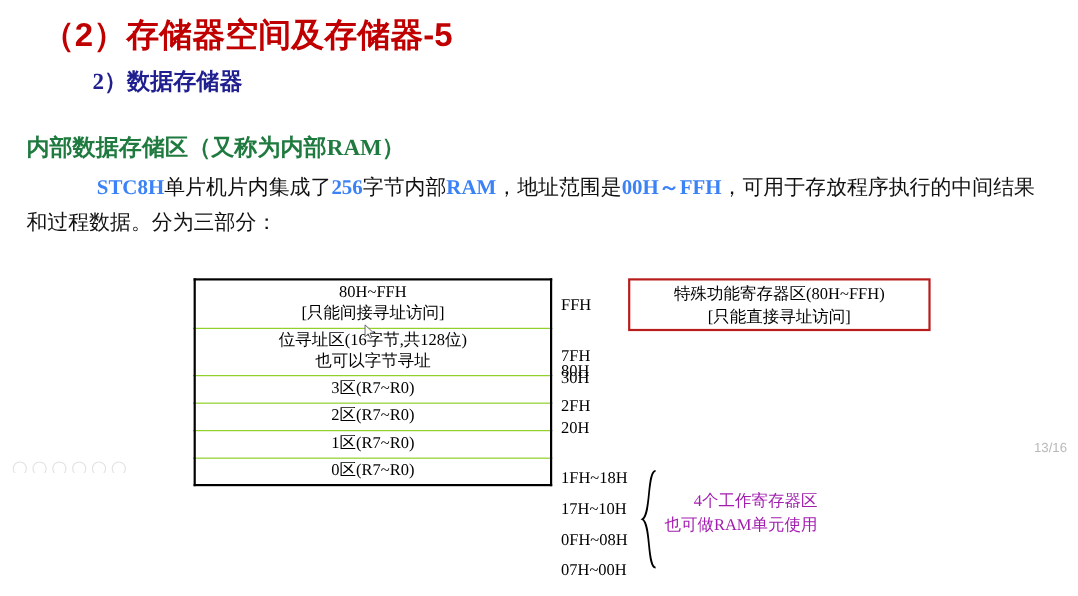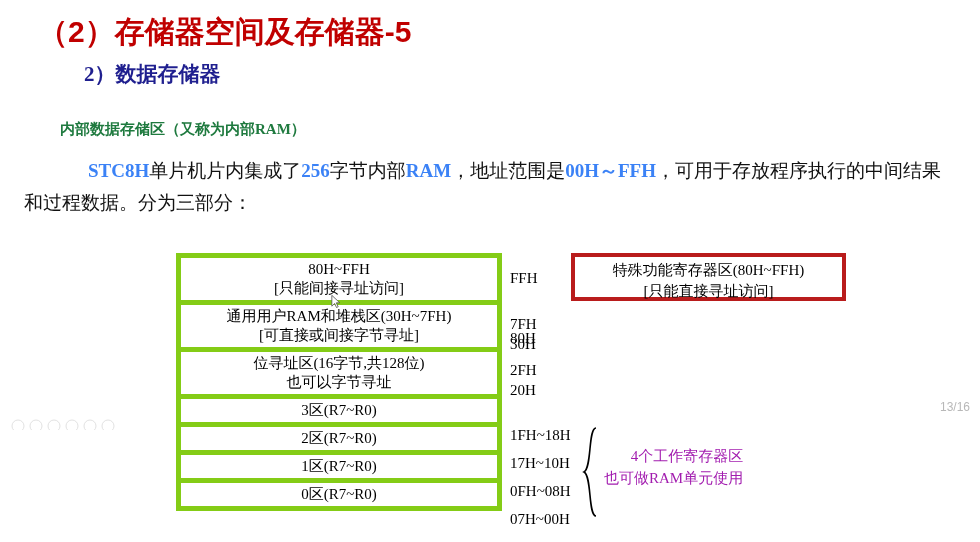--- a/index.html
+++ b/index.html
@@ -39,24 +39,23 @@
     font-size: 21px;
     color: #1f1f8f;
     white-space: nowrap;
   }
   .greenline {
     position: absolute;
     left: 24px;
     top: 120px;
     font-family: "Liberation Serif", serif;
     font-weight: bold;
-    font-size: 15px;
+    font-size: 21px;
     color: #1f7a3f;
     white-space: nowrap;
-    margin-left: 36px;
   }
   .para {
     position: absolute;
     left: 24px;
     top: 155px;
     width: 930px;
     font-family: "Liberation Serif", serif;
     font-size: 19px;
     color: #111111;
     line-height: 32px;
@@ -79,21 +78,21 @@
     top: 0px;
     width: 326px;
     border: 2px solid #000000;
     border-collapse: collapse;
     font-family: "Liberation Serif", serif;
     font-size: 15px;
     color: #000000;
     background: #ffffff;
   }
   .memtable td {
-    border: 5px solid #84cc16;
+    border: 1px solid #84cc16;
     text-align: center;
     padding: 2px 4px;
     line-height: 19px;
   }
   .r-tall { height: 44px; }
   .r-mid  { height: 42px; }
   .r-small{ height: 25px; }
 
   .addrcol {
     position: absolute;
@@ -109,21 +108,21 @@
     white-space: nowrap;
     line-height: 18px;
   }
 
   .sfrbox {
     position: absolute;
     left: 395px;
     top: 0px;
     width: 275px;
     height: 48px;
-    border: 4px solid #b91c1c;
+    border: 2px solid #b91c1c;
     background: #ffffff;
     font-family: "Liberation Serif", serif;
     font-size: 15px;
     text-align: center;
     color: #000000;
     line-height: 21px;
     padding-top: 3px;
     box-sizing: border-box;
   }
 
@@ -186,26 +185,20 @@
   <div class="para"><b>STC8H</b><span>单片机片内集成了</span><b>256</b><span>字节内部</span><b>RAM</b><span>，地址范围是</span><b>00H～FFH</b><span>，可用于存放程序执行的中间结果和过程数据。分为三部分：</span></div>
 
   <div class="diagram">
 
     <table class="memtable">
       <tbody>
           <tr class="r-tall">
         <td>
           <div>80H~FFH</div>
           <div>[只能间接寻址访问]</div>
-        </td>
-      </tr>
-      <tr class="r-mid">
-        <td>
-          <div>通用用户RAM和堆栈区(30H~7FH)</div>
-          <div>[可直接或间接字节寻址]</div>
         </td>
       </tr>
       <tr class="r-mid">
         <td>
           <div>位寻址区(16字节,共128位)</div>
           <div>也可以字节寻址</div>
         </td>
       </tr>
       <tr class="r-small">
         <td>

